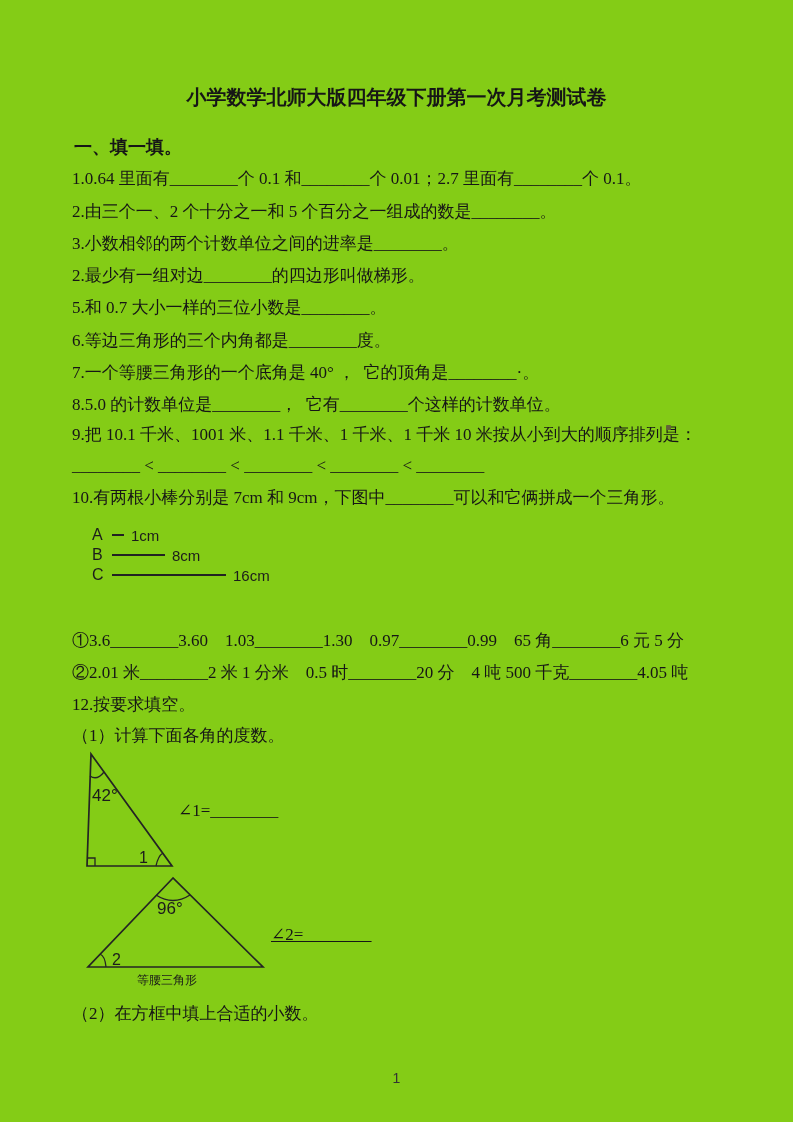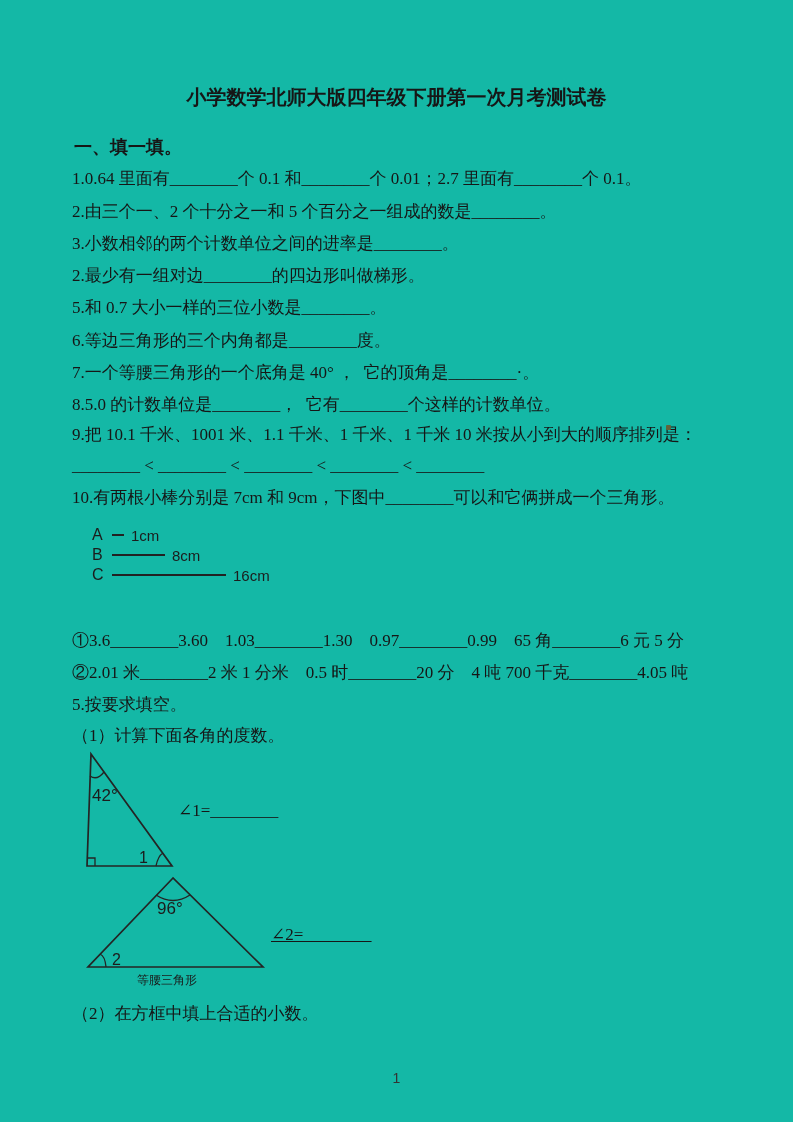--- a/index.html
+++ b/index.html
@@ -1,20 +1,20 @@
 <!DOCTYPE html>
 <html><head>
 <meta charset="utf-8">
 <style>
   html,body { margin:0; padding:0; background:#e8e8e8; }
   .page {
     position:relative;
     width:793px; height:1122px;
     margin:0 auto;
-    background:#14b8a6;
+    background:#84cc16;
     font-family:"Liberation Serif","DejaVu Serif",serif;
     color:#161616;
     overflow:hidden;
   }
   .doc-title {
     position:absolute; top:84px; left:0; width:100%;
     text-align:center;
     font-size:20px; font-weight:bold;
     white-space:pre;
   }
@@ -87,22 +87,22 @@
       <span class="stick-line w-b"></span>
       <span class="stick-length">8cm</span>
   </div>
   <div class="stick-row" style="left:92px; top:566px;">
     <span class="stick-letter">C</span>
       <span class="stick-line w-c"></span>
       <span class="stick-length">16cm</span>
   </div>
 
   <div class="line" style="top:630px">①3.6________3.60    1.03________1.30    0.97________0.99    65 角________6 元 5 分</div>
-  <div class="line" style="top:662px">②2.01 米________2 米 1 分米    0.5 时________20 分    4 吨 700 千克________4.05 吨</div>
-  <div class="line" style="top:694px">5.按要求填空。</div>
+  <div class="line" style="top:662px">②2.01 米________2 米 1 分米    0.5 时________20 分    4 吨 500 千克________4.05 吨</div>
+  <div class="line" style="top:694px">12.按要求填空。</div>
   <div class="line" style="top:725px">（1）计算下面各角的度数。</div>
 
   <div class="fig" style="left:72px; top:748px;">
     <svg width="130" height="126" viewBox="0 0 130 126">
       <polygon points="19,6 15,118 100,118" fill="none" stroke="#242424" stroke-width="1.7"></polygon>
       <path d="M 15,110 L 23,110 L 23,118" fill="none" stroke="#242424" stroke-width="1.3"></path>
       <path d="M 18,28 Q 25,33 32,24" fill="none" stroke="#242424" stroke-width="1.3"></path>
       <path d="M 84,118 Q 86,108 91,105" fill="none" stroke="#242424" stroke-width="1.3"></path>
       <text x="20" y="53" font-size="17">42°</text>
       <text x="67" y="115" font-size="16">1</text>

